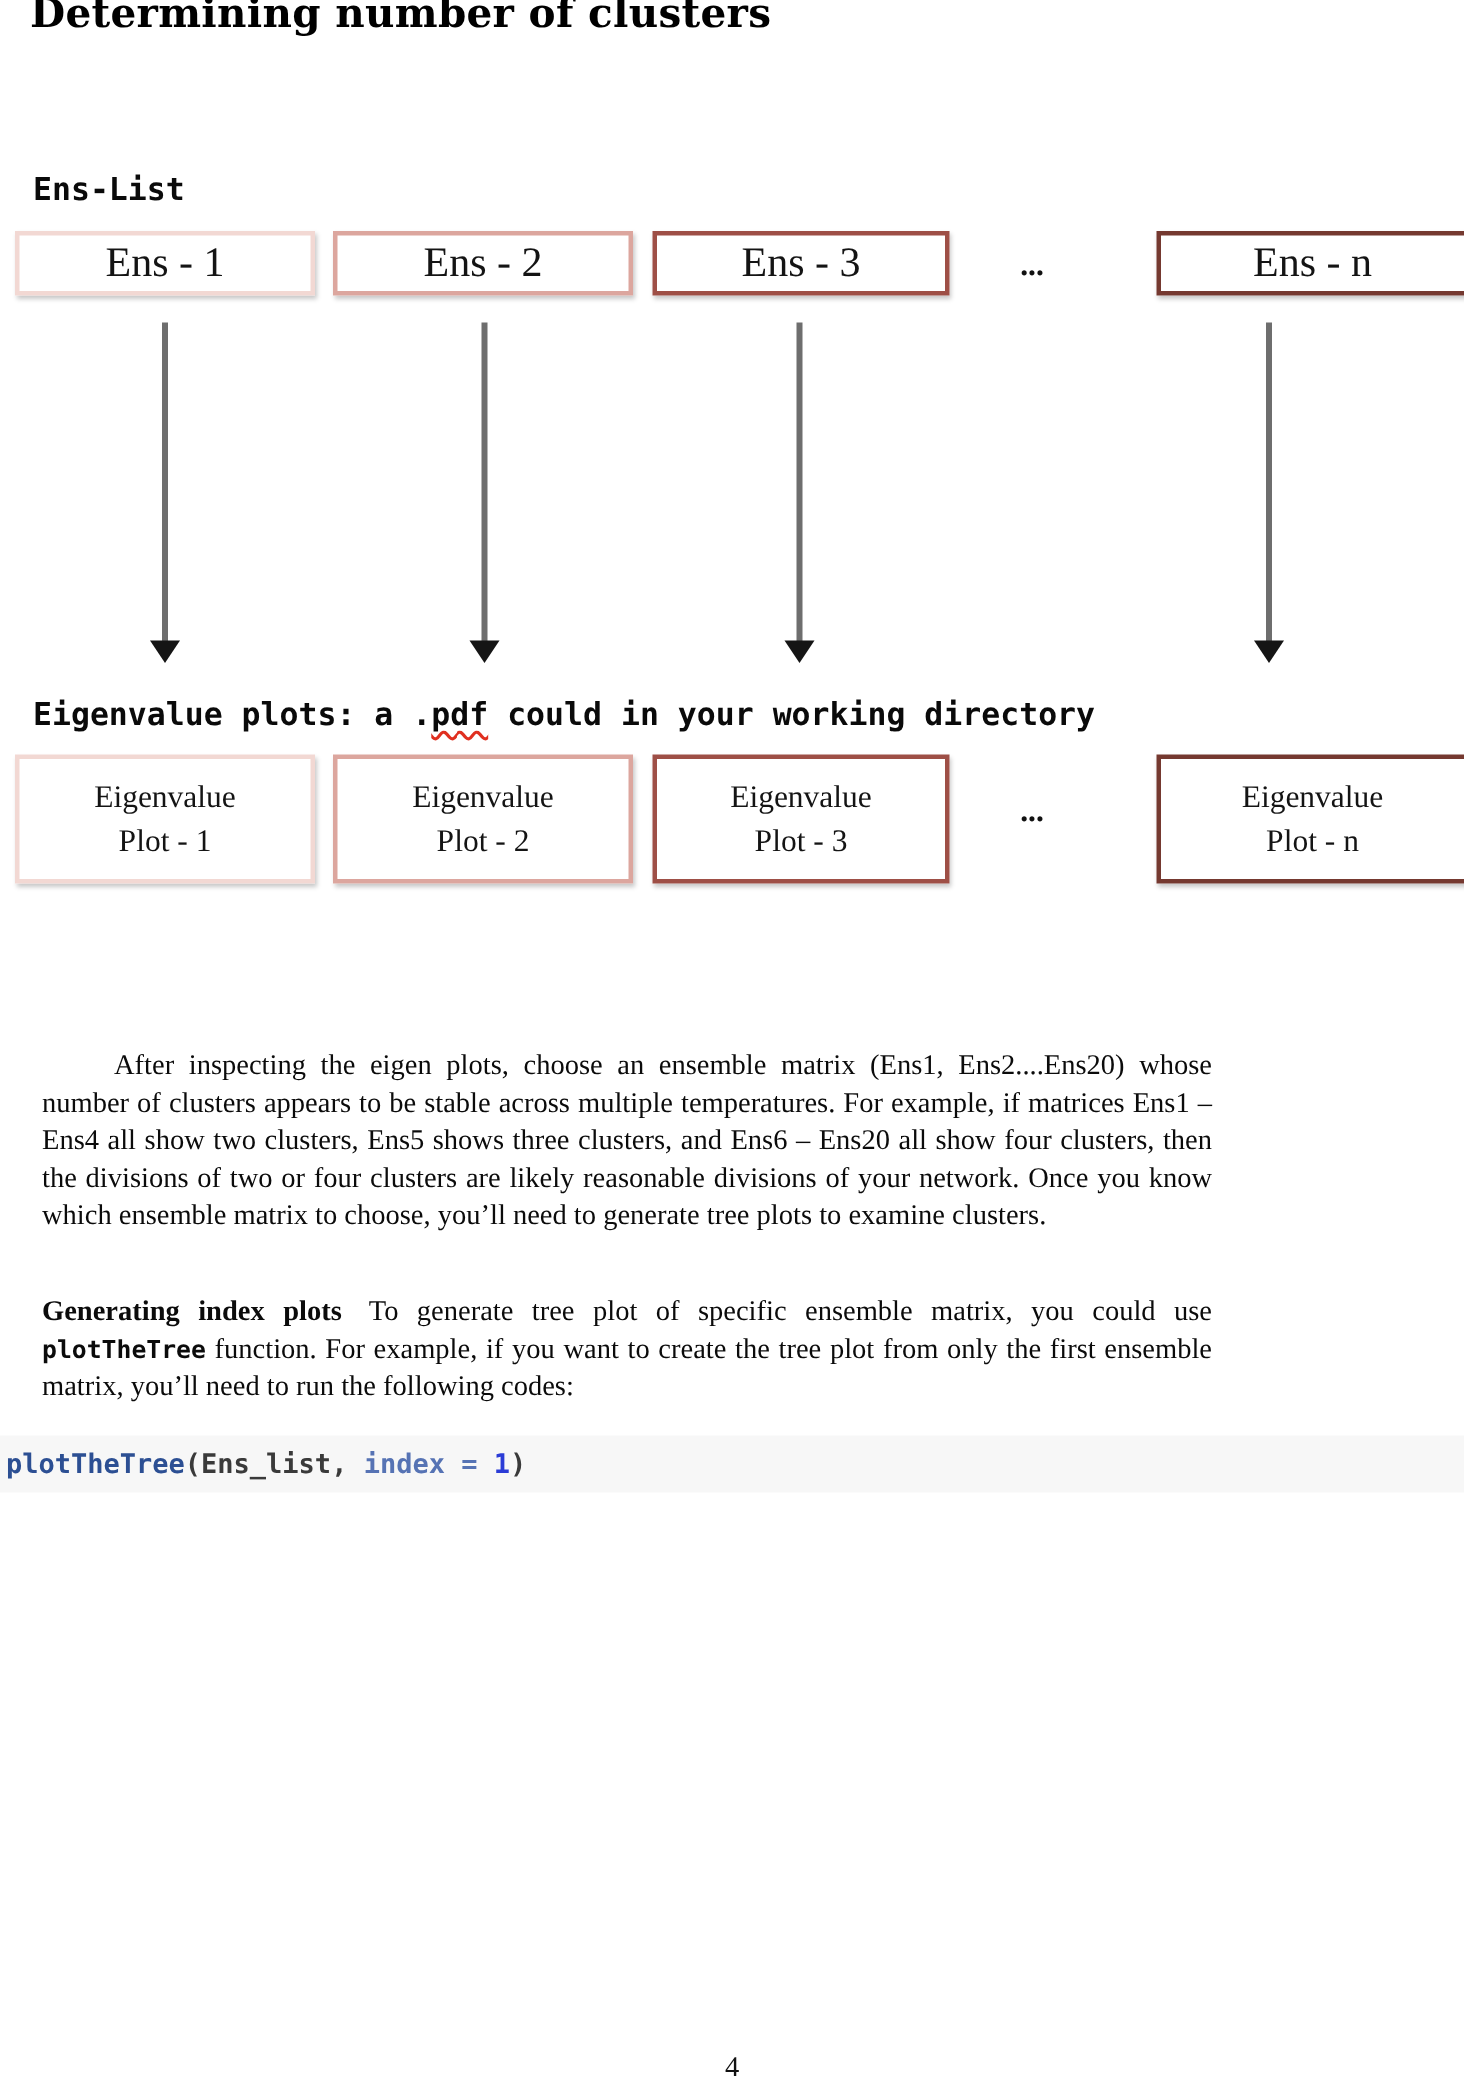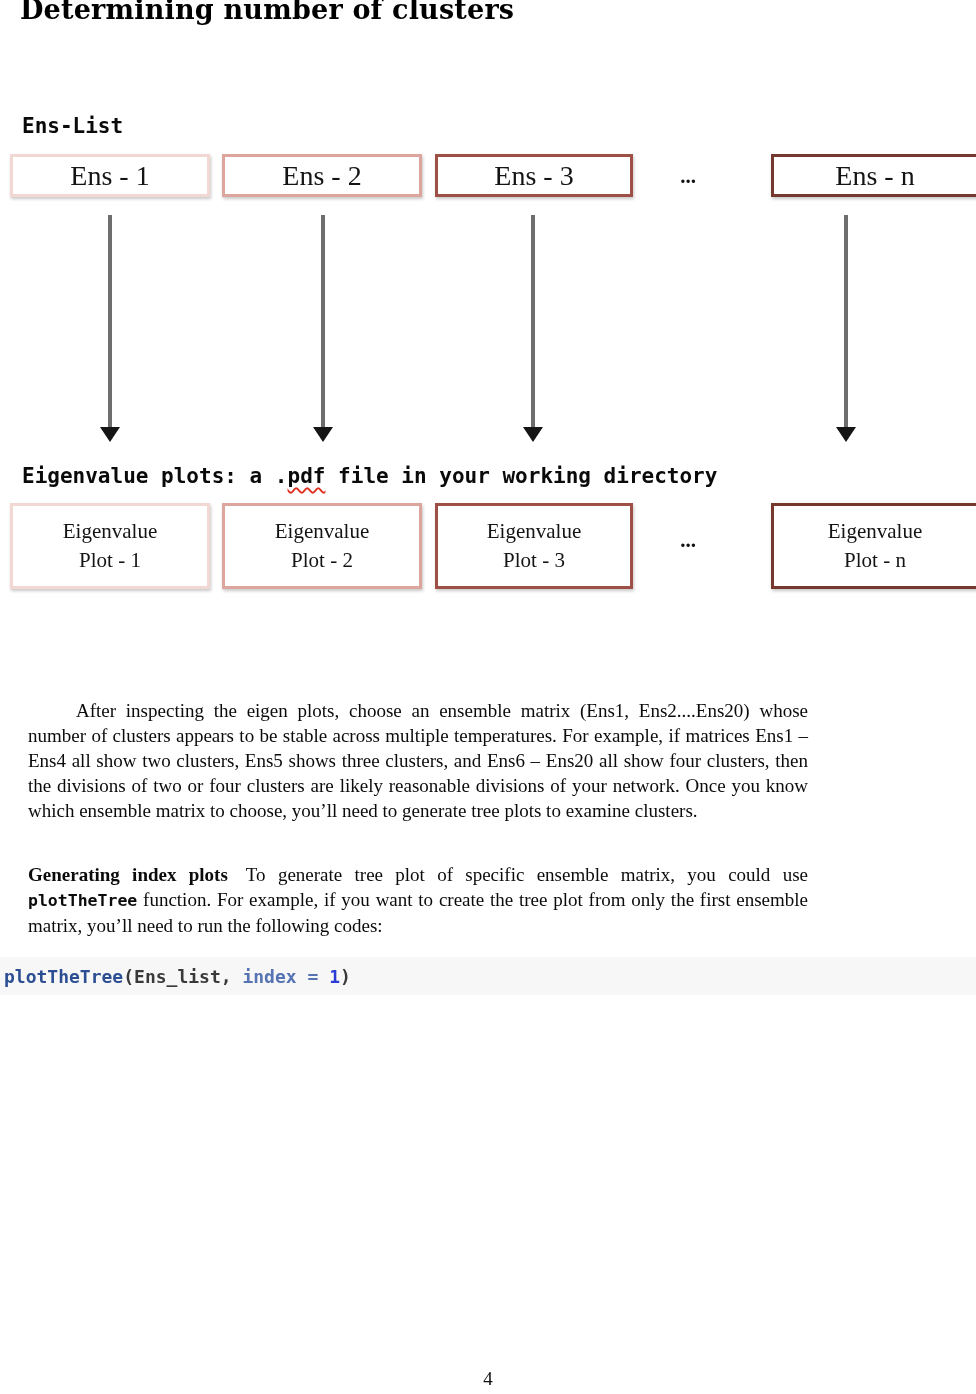--- a/index.html
+++ b/index.html
@@ -105,21 +105,21 @@
     </div>
     <div class="arrow ar2">
       <div class="arrow-line" style="color: rgb(110, 110, 110);"></div>
       <div class="arrow-head" style="color: rgb(21, 21, 21);"></div>
     </div>
     <div class="arrow ar3">
       <div class="arrow-line" style="color: rgb(110, 110, 110);"></div>
       <div class="arrow-head" style="color: rgb(21, 21, 21);"></div>
     </div>
 
-    <div class="mono-label eigen-label"><span>Eigenvalue plots: a .</span><span class="squiggle">pdf</span><span> file in your working directory</span></div>
+    <div class="mono-label eigen-label"><span>Eigenvalue plots: a .</span><span class="squiggle">pdf</span><span> could in your working directory</span></div>
 
     <div class="dbox row2 col0" style="border-color: rgb(242, 216, 211);">
       <div>
           <div>Eigenvalue</div>
           <div>Plot - 1</div>
         </div>
     </div>
     <div class="dbox row2 col1" style="border-color: rgb(220, 166, 158);">
       <div>
           <div>Eigenvalue</div>

